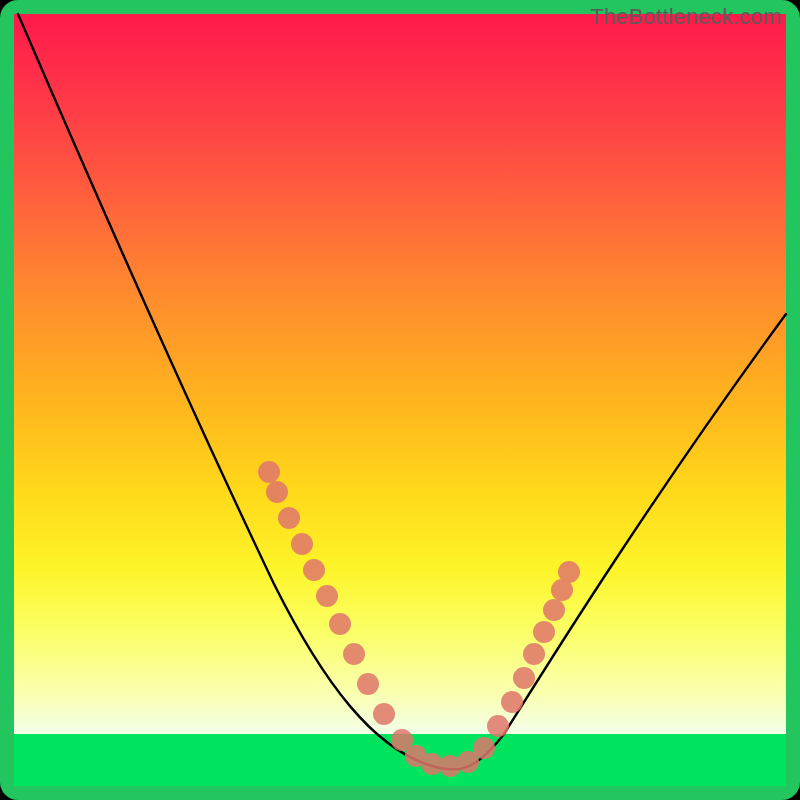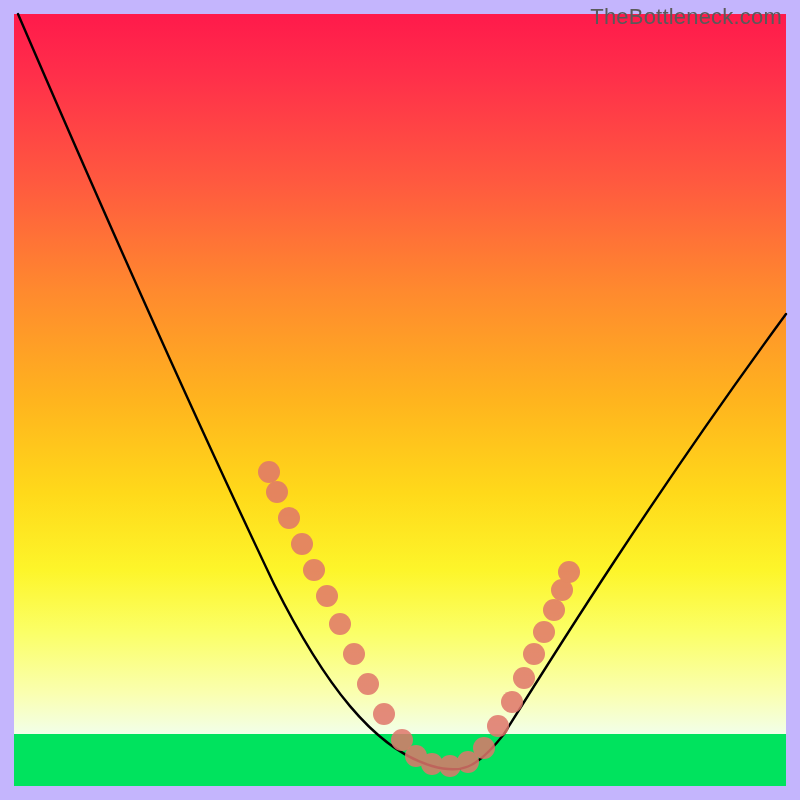--- a/index.html
+++ b/index.html
@@ -10,21 +10,22 @@
     overflow: hidden;
     background: #000;
     font-family: Arial, Helvetica, sans-serif;
   }
   .frame {
     position: absolute;
     left: 0;
     top: 0;
     width: 800px;
     height: 800px;
-    background: #c4b5fd;
+    background: #22c55e;
+    border-radius: 18px;
   }
   .plot-area {
     position: absolute;
     left: 14px;
     top: 14px;
     width: 772px;
     height: 772px;
     
     background: linear-gradient(
       to bottom,

